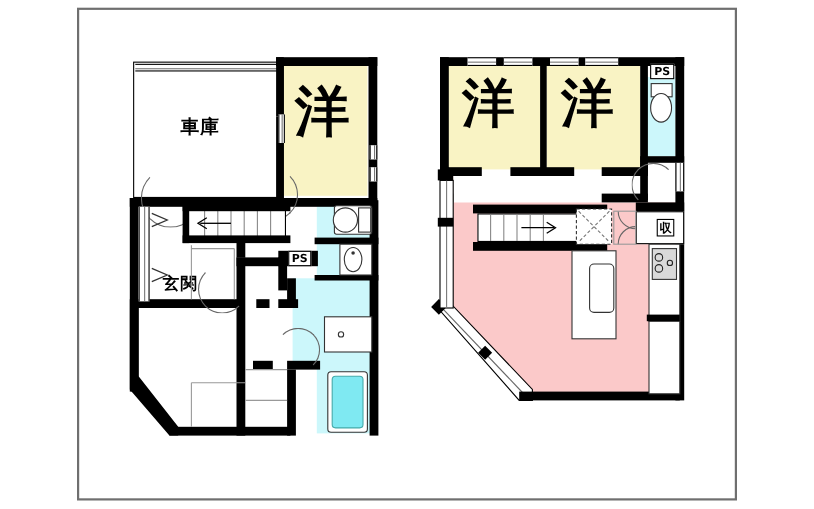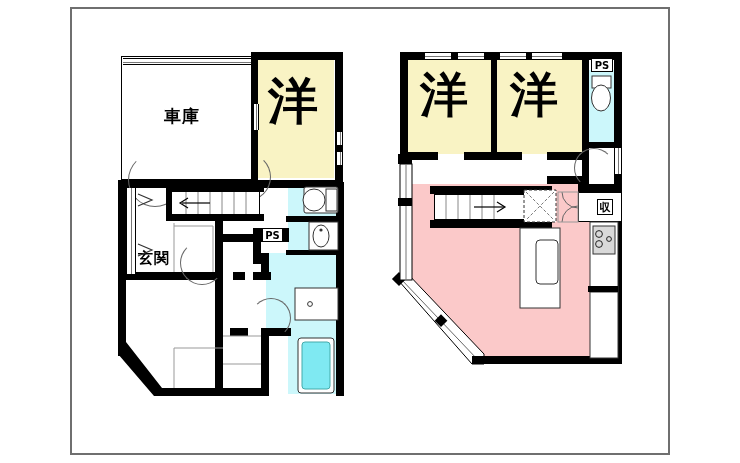--- a/index.html
+++ b/index.html
@@ -166,21 +166,21 @@
 
     <div class="window-v" style="left:218px; top:84px; width:7px; height:13px;"></div>
     <div class="window-v" style="left:218px; top:104px; width:7px; height:13px;"></div>
 
     <div class="doorarc" style="left:10px; top:105px; width:54px; height:54px;
                 border-color:#666; border-right-color:transparent; border-top-color:transparent;
                 border-bottom-color:#666; border-left-color:#666;"></div>
     <div class="doorarc" style="left:105px; top:105px; width:48px; height:48px;
                 border-color:transparent; border-bottom-color:#666; border-right-color:#666;"></div>
 
-    <div class="room-label" style="left:20px; top:203px; font-size:15px; letter-spacing:1px;">玄関</div>
+    <div class="room-label" style="left:30px; top:203px; font-size:15px; letter-spacing:1px;">玄関</div>
 
     <div class="window-v" style="left:8px; top:140px; width:10px; height:86px;"></div>
     <svg class="ov" width="240" height="348">
       <polyline points="20,146 34,152 20,158" fill="none" stroke="#333" stroke-width="1.2"></polyline>
       <polyline points="20,196 34,202 20,208" fill="none" stroke="#333" stroke-width="1.2"></polyline>
     </svg>
 
     <div class="doorarc" style="left:62px; top:193px; width:44px; height:44px;
                 border-color:transparent; border-bottom-color:#666; border-left-color:#666;"></div>
 

